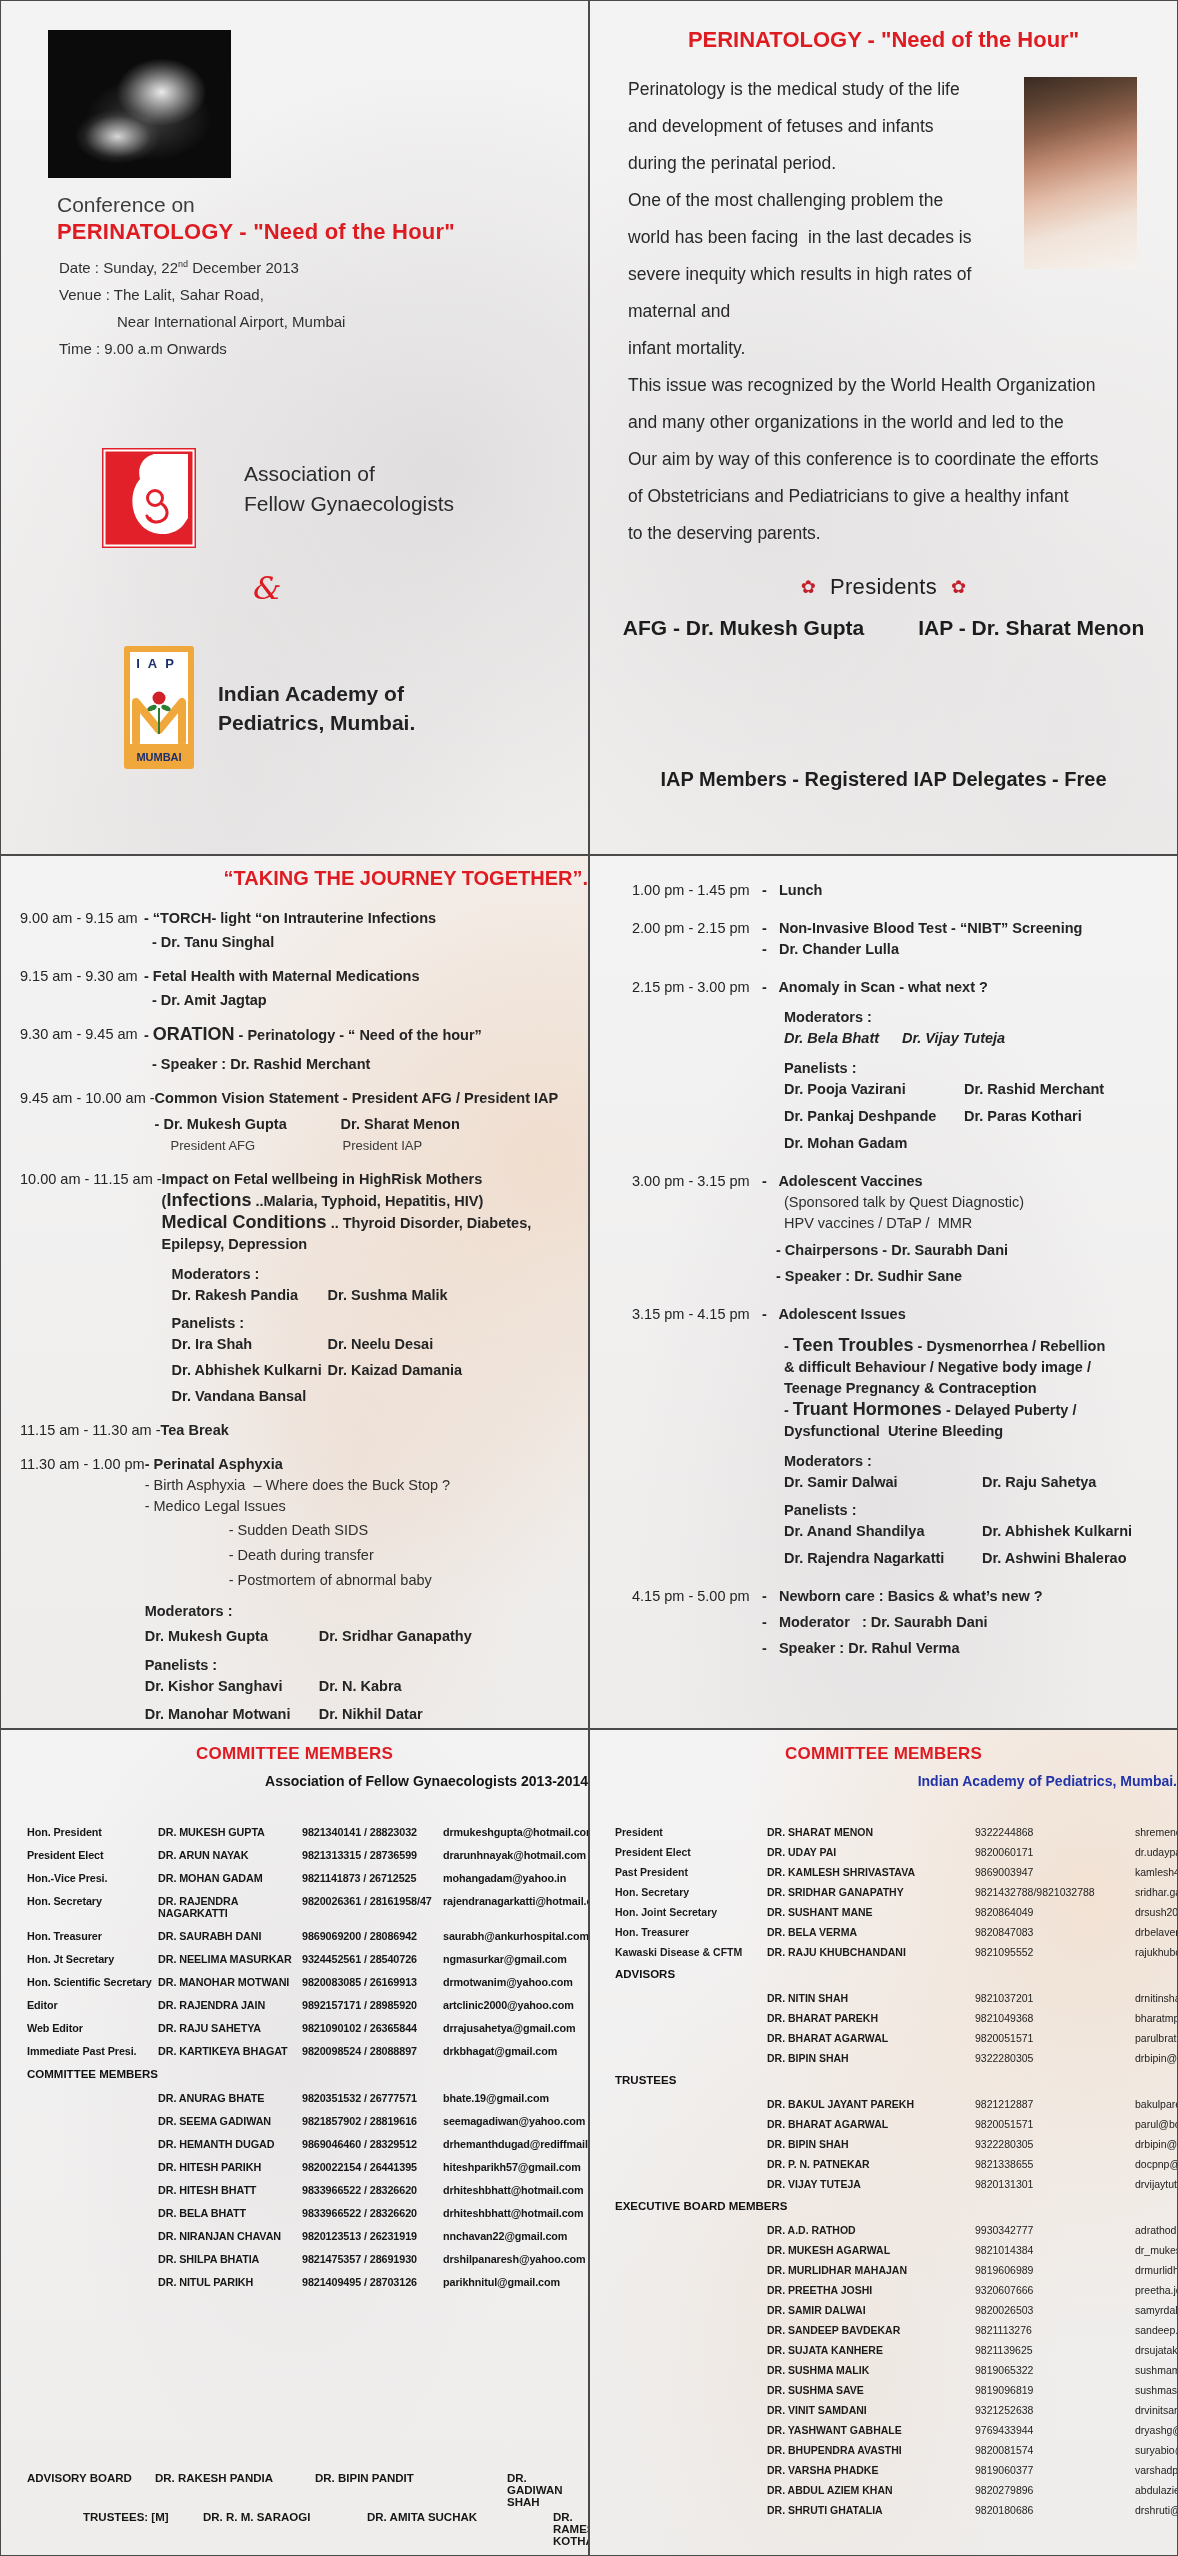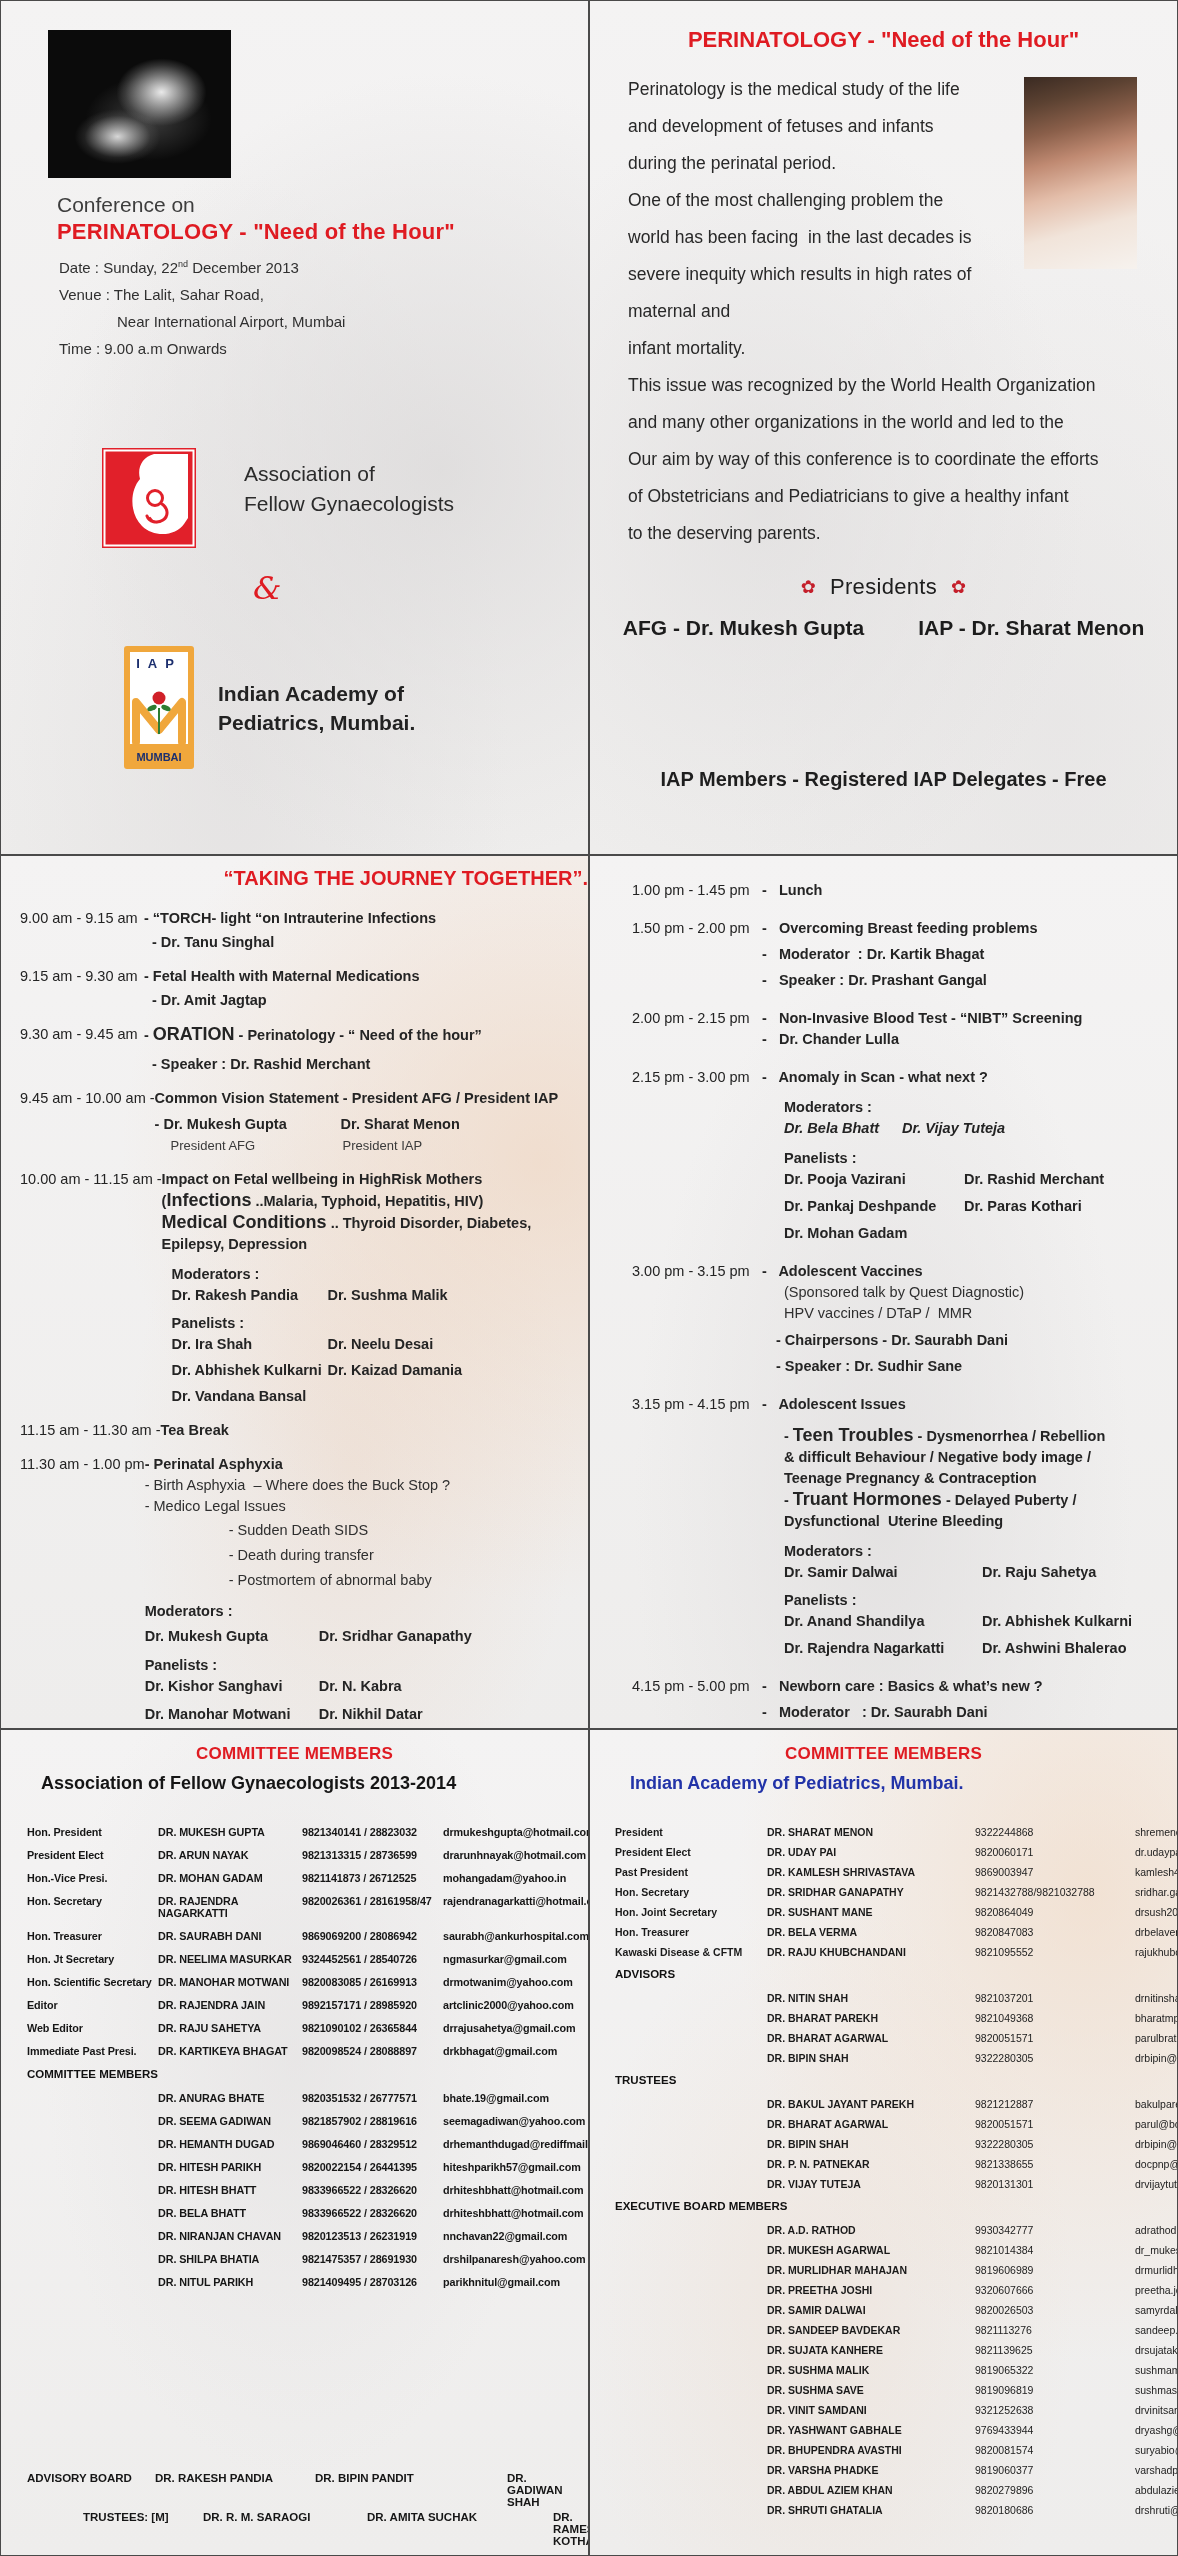--- a/index.html
+++ b/index.html
@@ -67,21 +67,21 @@
   .sched-time{flex:0 0 var(--tw);font-size:14.5px;color:#232323;white-space:nowrap;line-height:21px;}
   .sched-body{flex:1;min-width:0;}
   .l{white-space:pre-wrap;font-weight:bold;font-size:14.5px;line-height:21px;color:#242424;}
   .l.plain{font-weight:normal;color:#2f2f2f;}
   .l.small{font-size:13px;color:#3a3a3a;}
   .seg-big{font-size:18px;}
   .c1{display:inline-block;}
 
   
   .cm-h1{text-align:center;margin-top:14px;font-size:17px;font-weight:bold;color:#DF1B22;letter-spacing:.2px;}
-  .cm-h2{text-align:left;margin-top:9px;font-size:18px;font-weight:bold;color:#151515;margin-left:40px;}
+  .cm-h2{text-align:right;margin-top:9px;font-size:14px;font-weight:bold;color:#151515;margin-left:40px;}
   .cm-h2.blue{color:#2233A8;}
   .afg-table{position:absolute;left:26px;right:10px;top:96px;}
   .afg-row{display:grid;grid-template-columns:127px 140px 137px 1fr;column-gap:4px;margin-bottom:11px;
     font-size:10.8px;font-weight:bold;color:#161616;letter-spacing:-.1px;}
   .tbl-subhead{font-weight:bold;font-size:11.5px;color:#111;margin:10px 0 12px;}
   .afg-adv{position:absolute;left:26px;right:10px;top:742px;display:grid;grid-template-columns:128px 160px 192px 1fr;
     font-size:11.5px;font-weight:bold;color:#161616;}
   .afg-tru{position:absolute;left:26px;right:10px;top:781px;font-size:11.5px;font-weight:bold;color:#161616;}
   .afg-tru .trow{display:grid;grid-template-columns:176px 164px 186px 1fr;margin-bottom:7px;}
   .afg-tru .tlabel{padding-left:56px;}
@@ -249,28 +249,20 @@
 
   <div class="panel p-pm">
     <div id="sched-pm" class="sched">
         <div class="sched-item">
           <div class="sched-time">1.00 pm - 1.45 pm</div>
           <div class="sched-body">
             <div class="l">-   Lunch</div>
           </div>
         </div>
         <div class="sched-item">
-          <div class="sched-time">1.50 pm - 2.00 pm</div>
-          <div class="sched-body">
-            <div class="l">-   Overcoming Breast feeding problems</div>
-            <div class="l" style="margin-top: 5px;">-   Moderator  : Dr. Kartik Bhagat</div>
-            <div class="l" style="margin-top: 5px;">-   Speaker : Dr. Prashant Gangal</div>
-          </div>
-        </div>
-        <div class="sched-item">
           <div class="sched-time">2.00 pm - 2.15 pm</div>
           <div class="sched-body">
             <div class="l">-   Non-Invasive Blood Test - “NIBT” Screening</div>
             <div class="l">-   Dr. Chander Lulla</div>
           </div>
         </div>
         <div class="sched-item">
           <div class="sched-time">2.15 pm - 3.00 pm</div>
           <div class="sched-body">
             <div class="l">-   Anomaly in Scan - what next ?</div>

